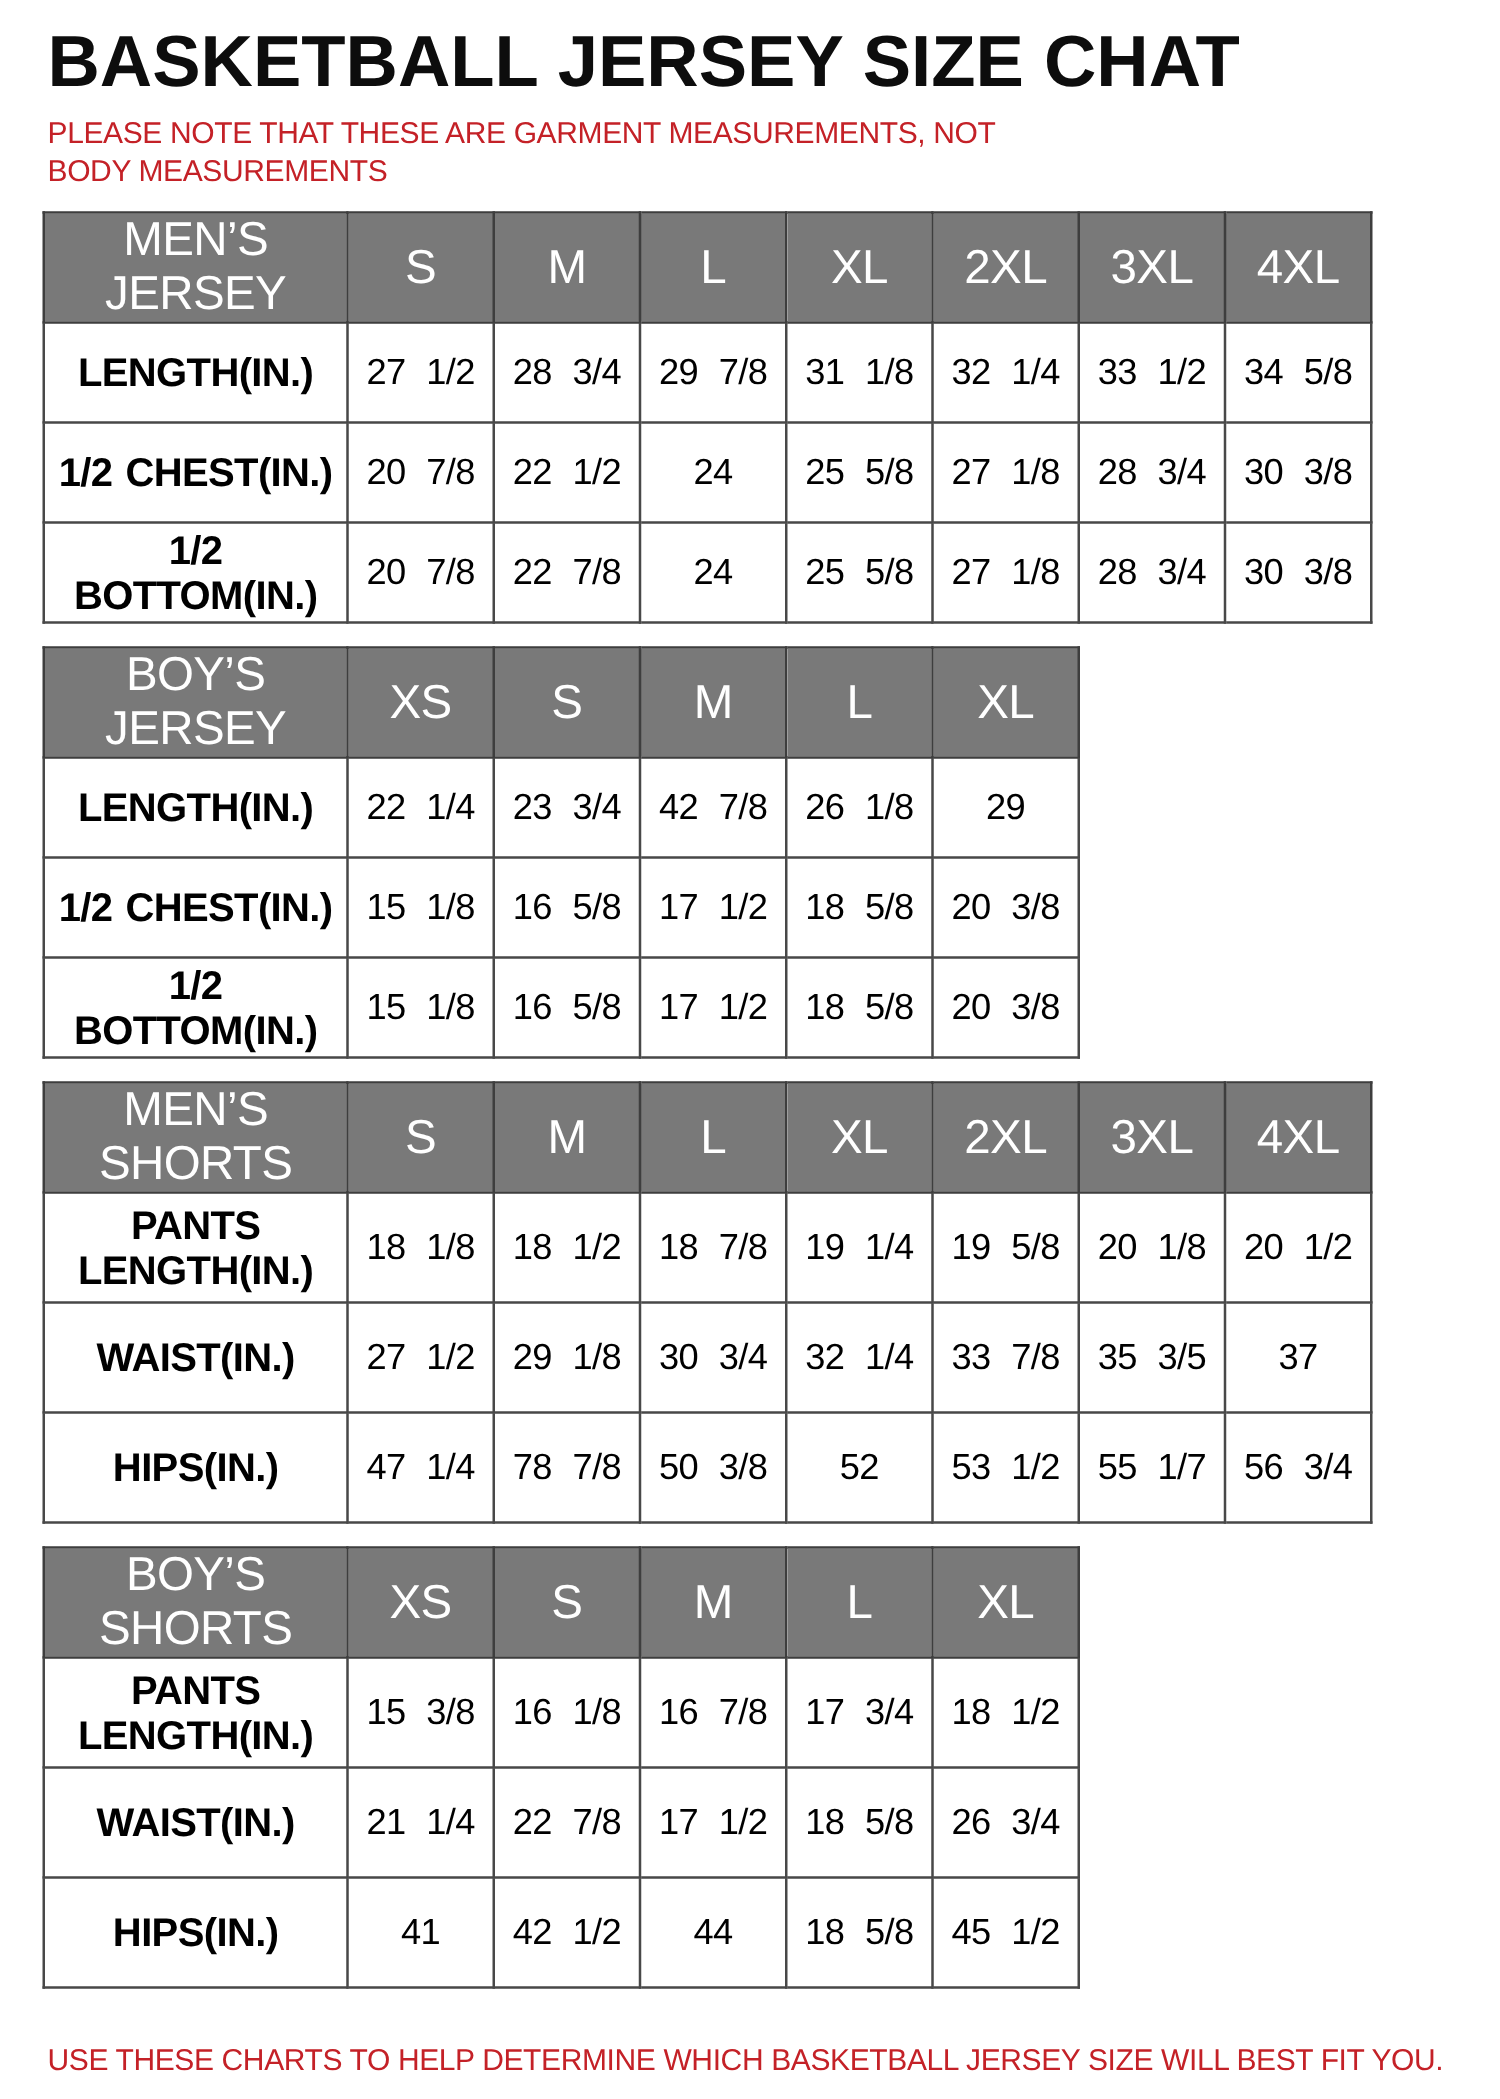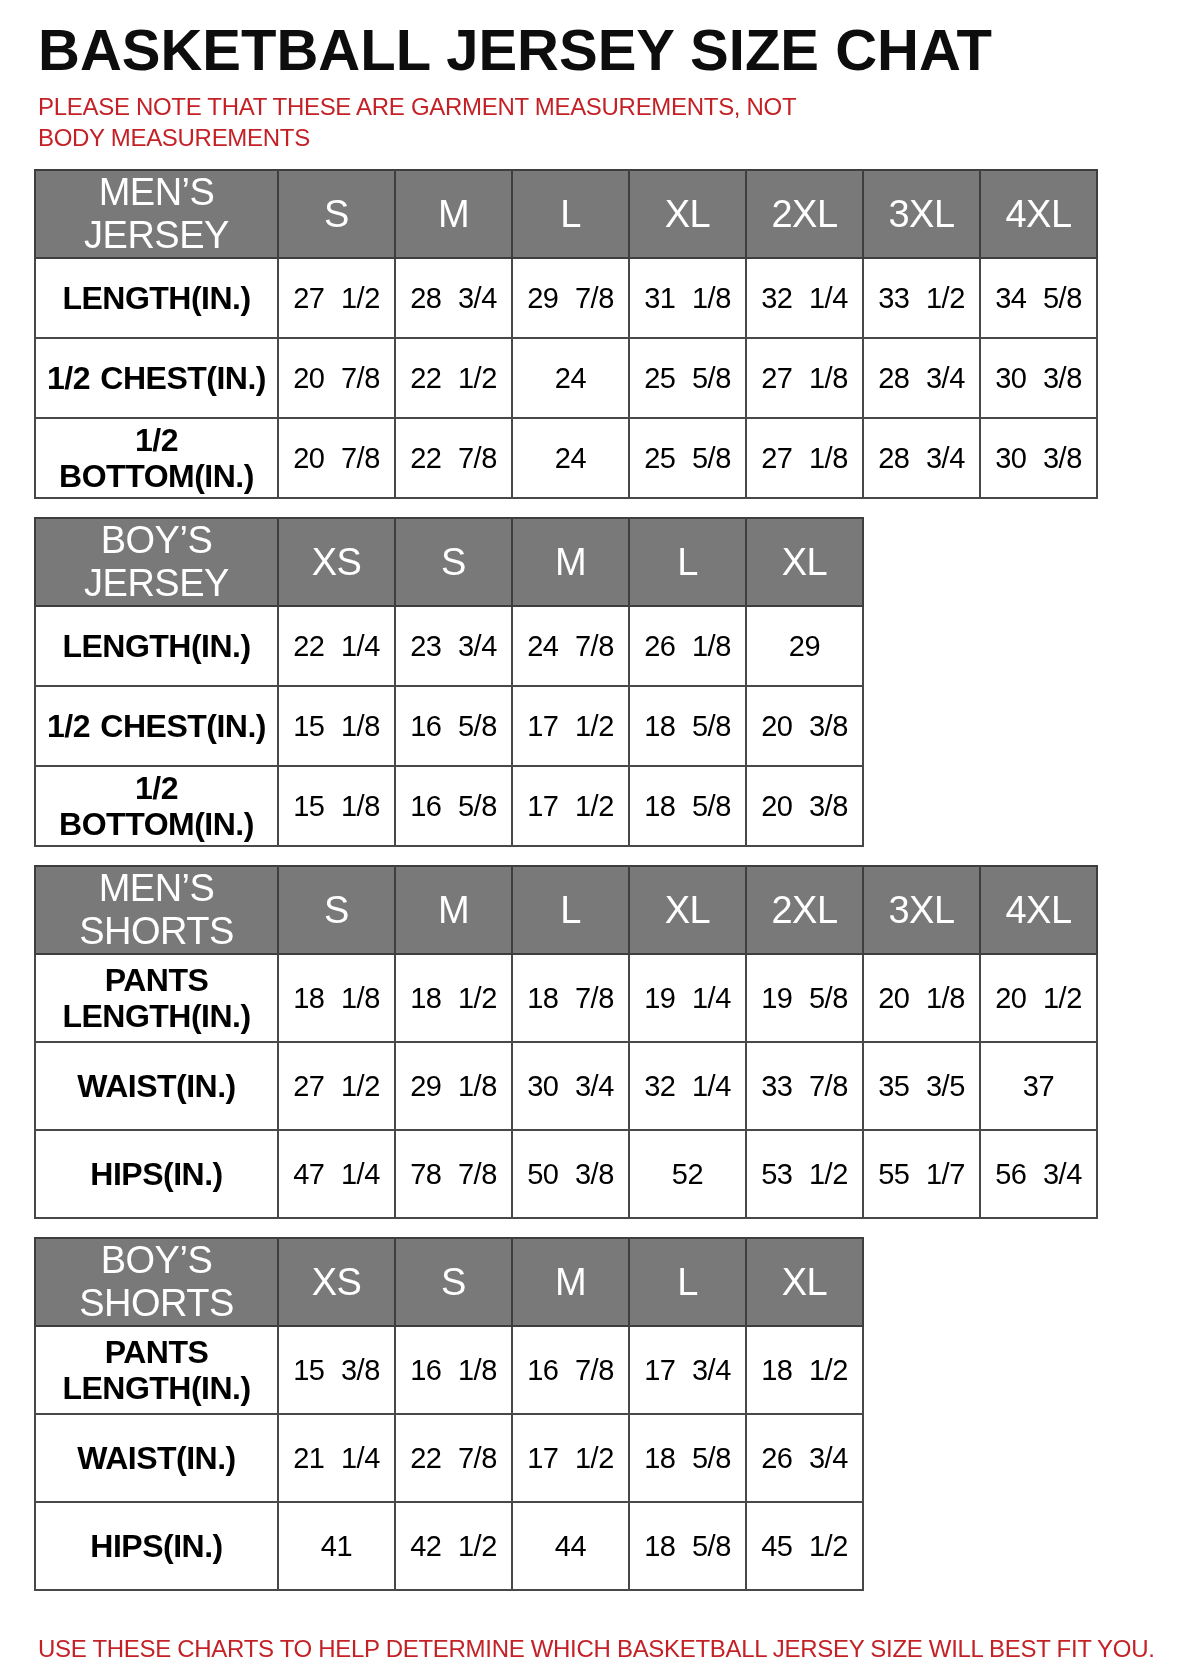--- a/index.html
+++ b/index.html
@@ -129,21 +129,21 @@
             <th>M</th>
             <th>L</th>
             <th>XL</th>
           </tr>
         </thead>
         <tbody>
           <tr>
             <td class="label-col">LENGTH(IN.)</td>
             <td>22 1/4</td>
             <td>23 3/4</td>
-            <td>24 7/8</td>
+            <td>42 7/8</td>
             <td>26 1/8</td>
             <td>29</td>
           </tr>
           <tr>
             <td class="label-col">1/2 CHEST(IN.)</td>
             <td>15 1/8</td>
             <td>16 5/8</td>
             <td>17 1/2</td>
             <td>18 5/8</td>
             <td>20 3/8</td>

